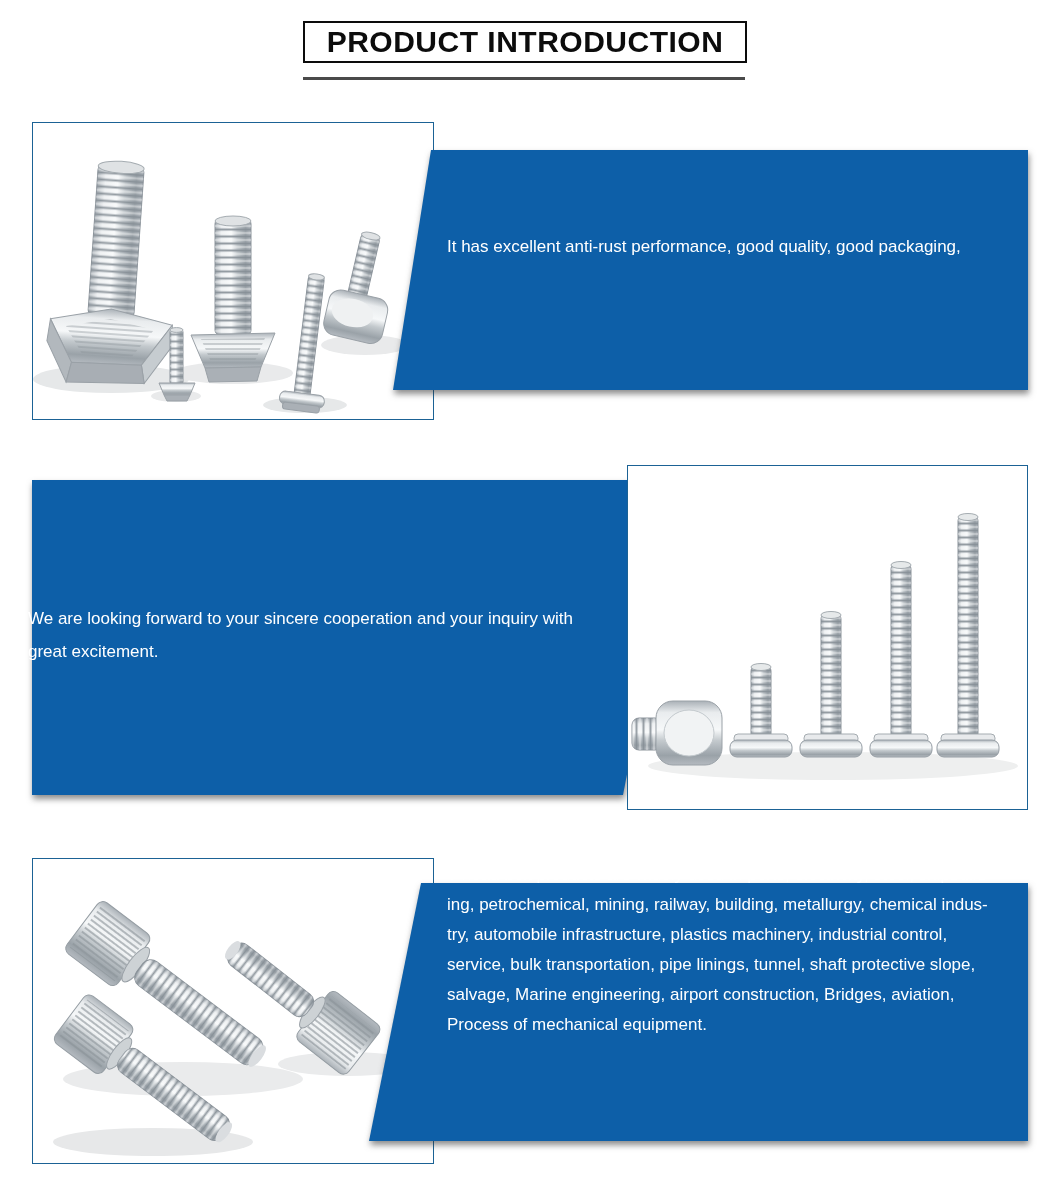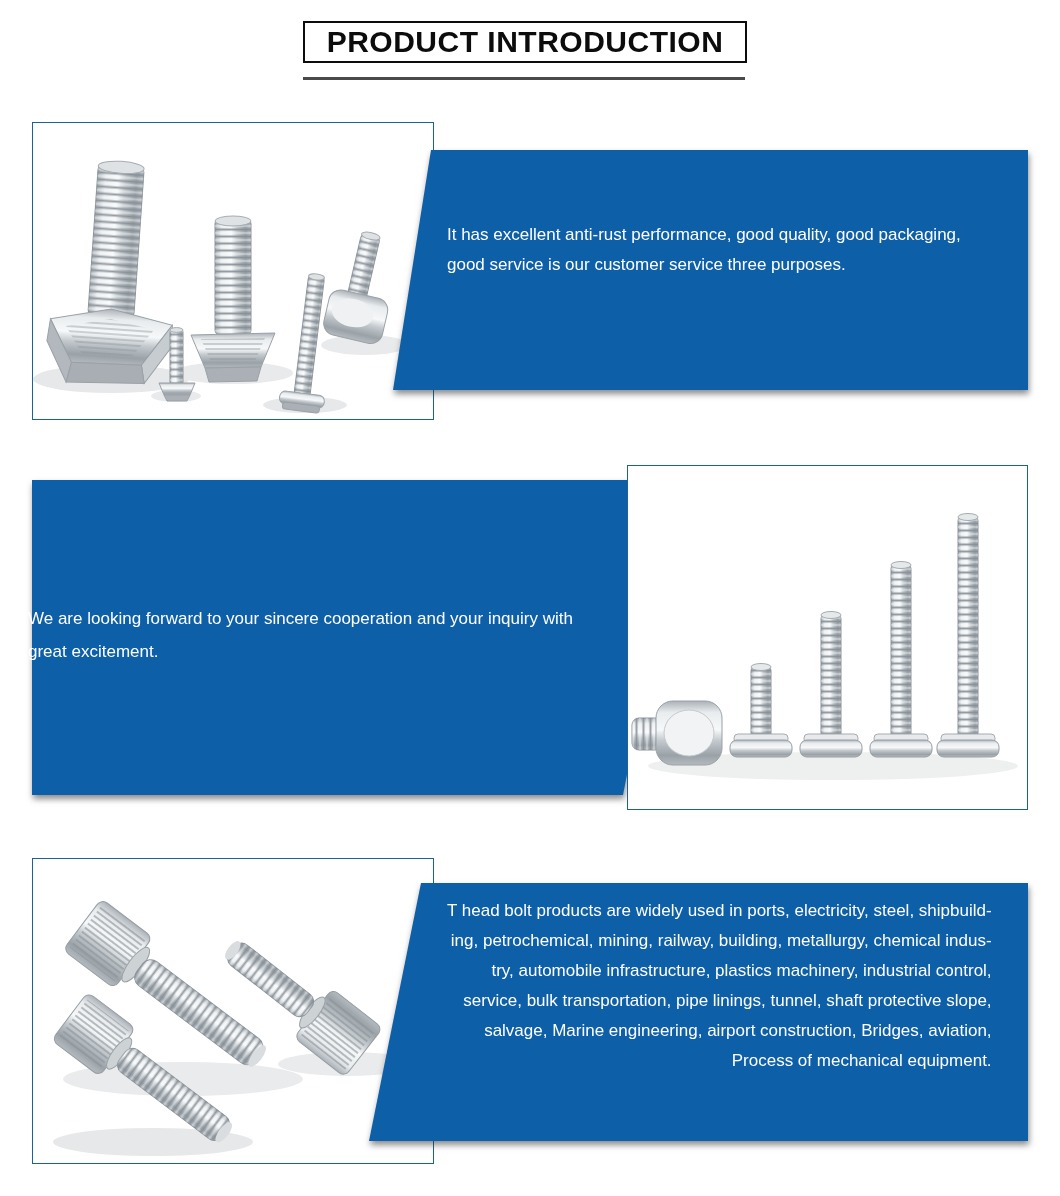--- a/index.html
+++ b/index.html
@@ -37,23 +37,23 @@
   .w2{left:32px;top:480px;width:652px;height:315px;}
   .w2 .blue-block{clip-path:polygon(0 0,100% 0,591px 100%,0 100%);}
   .w3{left:369px;top:883px;width:659px;height:258px;}
   .w3 .blue-block{clip-path:polygon(52px 0,100% 0,100% 100%,0 100%);}
   
   .block-text{
     position:absolute;color:var(--text_white,#ffffff);font-size:17px;
     font-weight:400;white-space:nowrap;
   }
   .block-text div{height:auto;}
-  .t1{left:447px;top:220px;line-height:30px;}
+  .t1{left:447px;top:232px;line-height:30px;}
   .t2{left:28px;top:602px;line-height:33px;}
-  .t3{left:447px;top:896px;line-height:30px;text-align:right;}
+  .t3{left:447px;top:860px;line-height:30px;}
 </style>
 </head>
 <body>
 
 <div class="page">
 
   <svg width="0" height="0" style="position:absolute" aria-hidden="true">
     <defs>
       <linearGradient id="gV" x1="0" y1="0" x2="1" y2="0">
         <stop offset="0" stop-color="#aab1b7"></stop>
@@ -142,21 +142,20 @@
         <ellipse cx="322" cy="192" rx="21" ry="14" fill="#eff1f2"></ellipse>
       </g>
     </svg>
   </figure>
 
   <div class="blk-wrap w1">
     <div class="blue-block"></div>
   </div>
   <div class="block-text t1">
     <div>It has excellent anti-rust performance, good quality, good packaging,</div>
-    <div>good service is our customer service three purposes.</div>
   </div>
 
   <div class="blk-wrap w2">
     <div class="blue-block"></div>
   </div>
   <div class="block-text t2">
     <div>We are looking forward to your sincere cooperation and your inquiry with</div>
     <div>great excitement.</div>
   </div>
 

